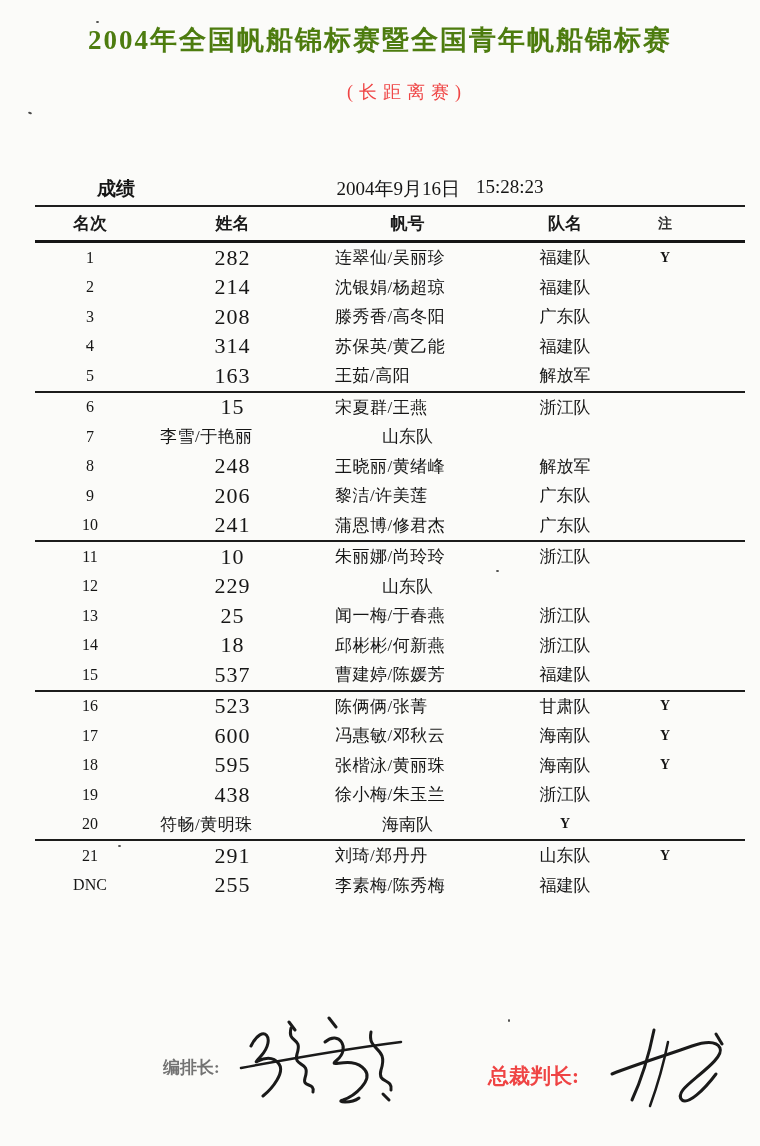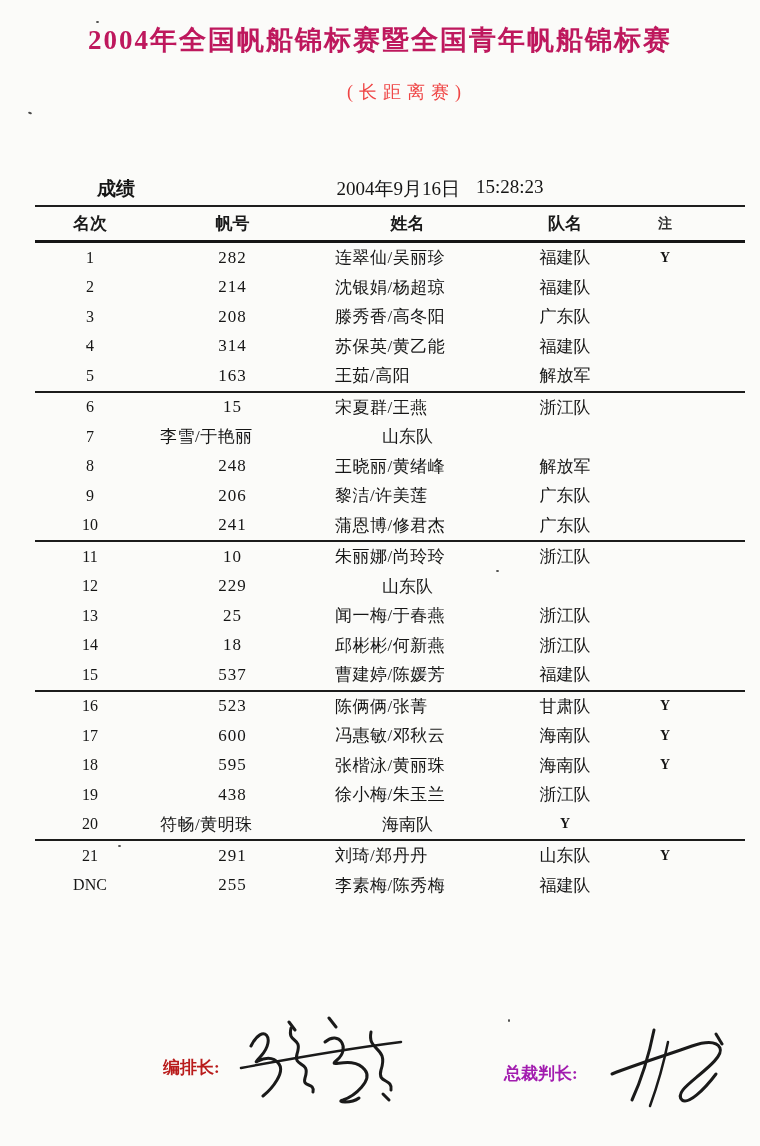--- a/index.html
+++ b/index.html
@@ -20,21 +20,21 @@
   
   .doc-title {
     position: absolute;
     top: 22px;
     left: 0;
     width: 100%;
     text-align: center;
     font-size: 27px;
     font-weight: 600;
     letter-spacing: 2px;
-    color: #be185d;
+    color: #4d7c0f;
   }
   .doc-subtitle {
     position: absolute;
     top: 80px;
     left: 0;
     width: 100%;
     text-align: center;
     font-size: 18px;
     font-weight: 500;
     letter-spacing: 6px;
@@ -86,41 +86,40 @@
   .tbody .row {
     display: grid;
     grid-template-columns: 110px 175px 175px 140px 60px 50px;
     align-items: center;
     height: 29.5px;
     font-size: 17px;
     color: #161616;
   }
   .tbody .row.sep { border-bottom: 2px solid #1c1c1c; }
   .cell-rank  { text-align: center; font-size: 16px; }
-  .cell-sail  { text-align: center; font-size: 17px; letter-spacing: 1px; }
+  .cell-sail  { text-align: center; font-size: 22px; letter-spacing: 1px; }
   .cell-name  { text-align: left; padding-left: 15px; letter-spacing: 0.5px; }
   .cell-team  { text-align: center; }
   .cell-note  { text-align: center; font-size: 14px; font-weight: 600; }
   
   .footer-label-left {
     position: absolute;
     top: 1056px;
     left: 163px;
     font-size: 17px;
     font-weight: 600;
-    color: #b91c1c;
+    color: #737373;
   }
   .footer-label-right {
     position: absolute;
     top: 1062px;
     left: 488px;
-    font-size: 17px;
-    font-weight: 600;
-    color: #a21caf;
-    margin-left: 16px;
+    font-size: 21px;
+    font-weight: 600;
+    color: #ef4444;
   }
   .sig-left {
     position: absolute;
     top: 1008px;
     left: 233px;
     width: 175px;
     height: 110px;
   }
   .sig-right {
     position: absolute;
@@ -150,22 +149,22 @@
     <span class="meta-score">成绩</span>
     <span class="meta-datetime">
       <span>2004年9月16日</span>
       <span>15:28:23</span>
     </span>
   </div>
 
   <div class="results-table">
     <div class="thead-row">
       <span class="c">名次</span>
+      <span class="c">姓名</span>
       <span class="c">帆号</span>
-      <span class="c">姓名</span>
       <span class="c">队名</span>
       <span class="c c-note">注</span>
       <span class="c"></span>
     </div>
     <div class="tbody">
         <div class="row">
           <span class="cell-rank">1</span>
           <span class="cell-sail">282</span>
           <span class="cell-name">连翠仙/吴丽珍</span>
           <span class="cell-team">福建队</span>

